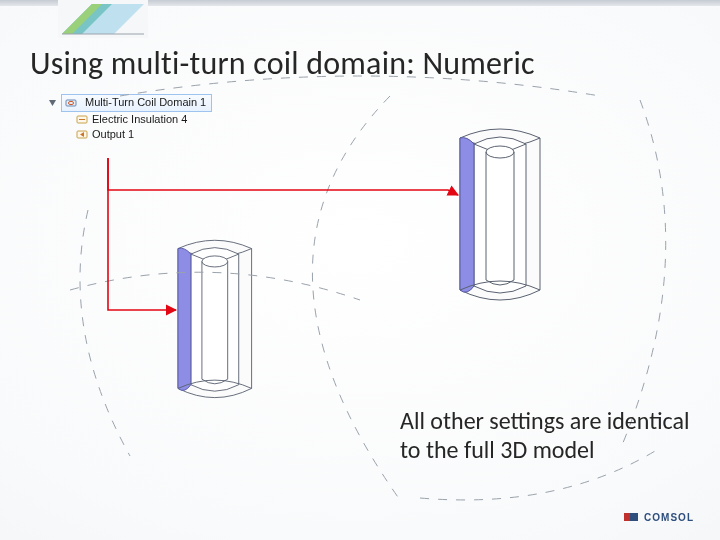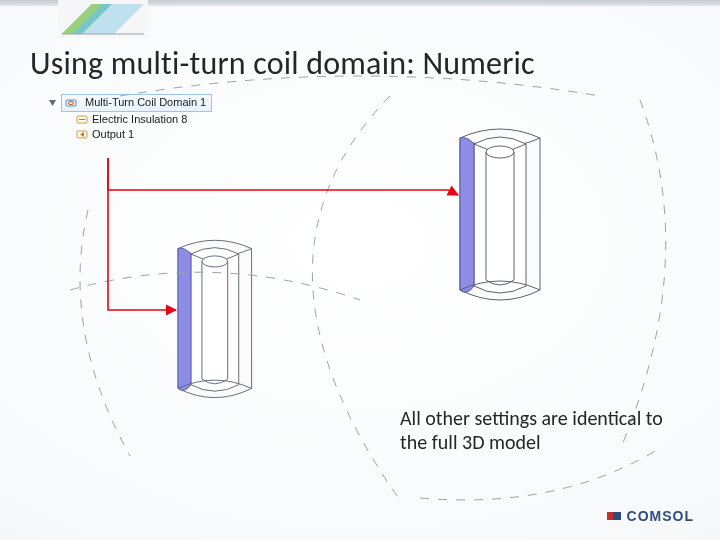--- a/index.html
+++ b/index.html
@@ -7,22 +7,22 @@
   .topstripe{position:absolute;left:0;top:0;width:720px;height:6px;background:linear-gradient(to bottom,#c5cbd2,#e4e7eb)}
   .logo-swatch{position:absolute;left:58px;top:0;width:90px;height:38px}
   .title{position:absolute;left:30px;top:44px;font-size:32px;letter-spacing:.2px;color:#262626}
   .tree{position:absolute;left:48px;top:94px;font-size:11px;line-height:1.35;color:#1a1a1a;font-family:"Segoe UI",Tahoma,sans-serif}
   .tree .row{display:flex;align-items:center;gap:4px;white-space:nowrap}
   .tree .indent1{margin-left:14px}
   .tree .indent2{margin-left:28px}
   .tw{display:inline-block;width:9px;height:9px;color:#555}
   .sel{background:linear-gradient(to bottom,#f7fbff,#e8f2fe);border:1px solid #9fc3ef;border-radius:0;padding:0 5px 1px 3px;display:inline-flex;align-items:center;gap:8px}
   .ic{display:inline-block;width:12px;height:11px}
-  .note{position:absolute;left:400px;top:406px;width:290px;font-size:20px;line-height:1.22;color:#262626}
-  .brand{position:absolute;right:26px;bottom:16px;display:flex;align-items:center;gap:6px;font-family:Arial,sans-serif;font-size:14px;letter-spacing:1px;color:#2e4e7e;font-weight:600}
+  .note{position:absolute;left:400px;top:406px;width:290px;font-size:24px;line-height:1.22;color:#262626}
+  .brand{position:absolute;right:26px;bottom:16px;display:flex;align-items:center;gap:6px;font-family:Arial,sans-serif;font-size:10px;letter-spacing:1px;color:#2e4e7e;font-weight:600}
   .brand .mk{width:14px;height:14px}
   .diagram{position:absolute;left:0;top:0;width:720px;height:540px;pointer-events:none}
 </style>
 </head>
 <body>
 
 <div class="slide">
 
   <div class="topstripe"></div>
 
@@ -47,21 +47,21 @@
           <ellipse cx="6" cy="6" rx="2.6" ry="1.6" fill="none" stroke="#cc5a2a"></ellipse>
         </svg>
         <span>Multi-Turn Coil Domain 1</span>
       </span>
     </div>
     <div class="row indent2">
       <svg class="ic" viewBox="0 0 12 11">
           <rect x="1" y="2" width="10" height="7" rx="1" fill="#fef7ea" stroke="#c9a24a"></rect>
           <line x1="3" y1="5.5" x2="9" y2="5.5" stroke="#c9772b"></line>
         </svg>
-      <span>Electric Insulation 8</span>
+      <span>Electric Insulation 4</span>
     </div>
     <div class="row indent2">
       <svg class="ic" viewBox="0 0 12 11">
           <rect x="1" y="2" width="10" height="7" rx="1" fill="#fef7ea" stroke="#c9a24a"></rect>
           <path d="M8 3 L4 5.5 L8 8 Z" fill="#c9772b"></path>
         </svg>
       <span>Output 1</span>
     </div>
   </div>
 

